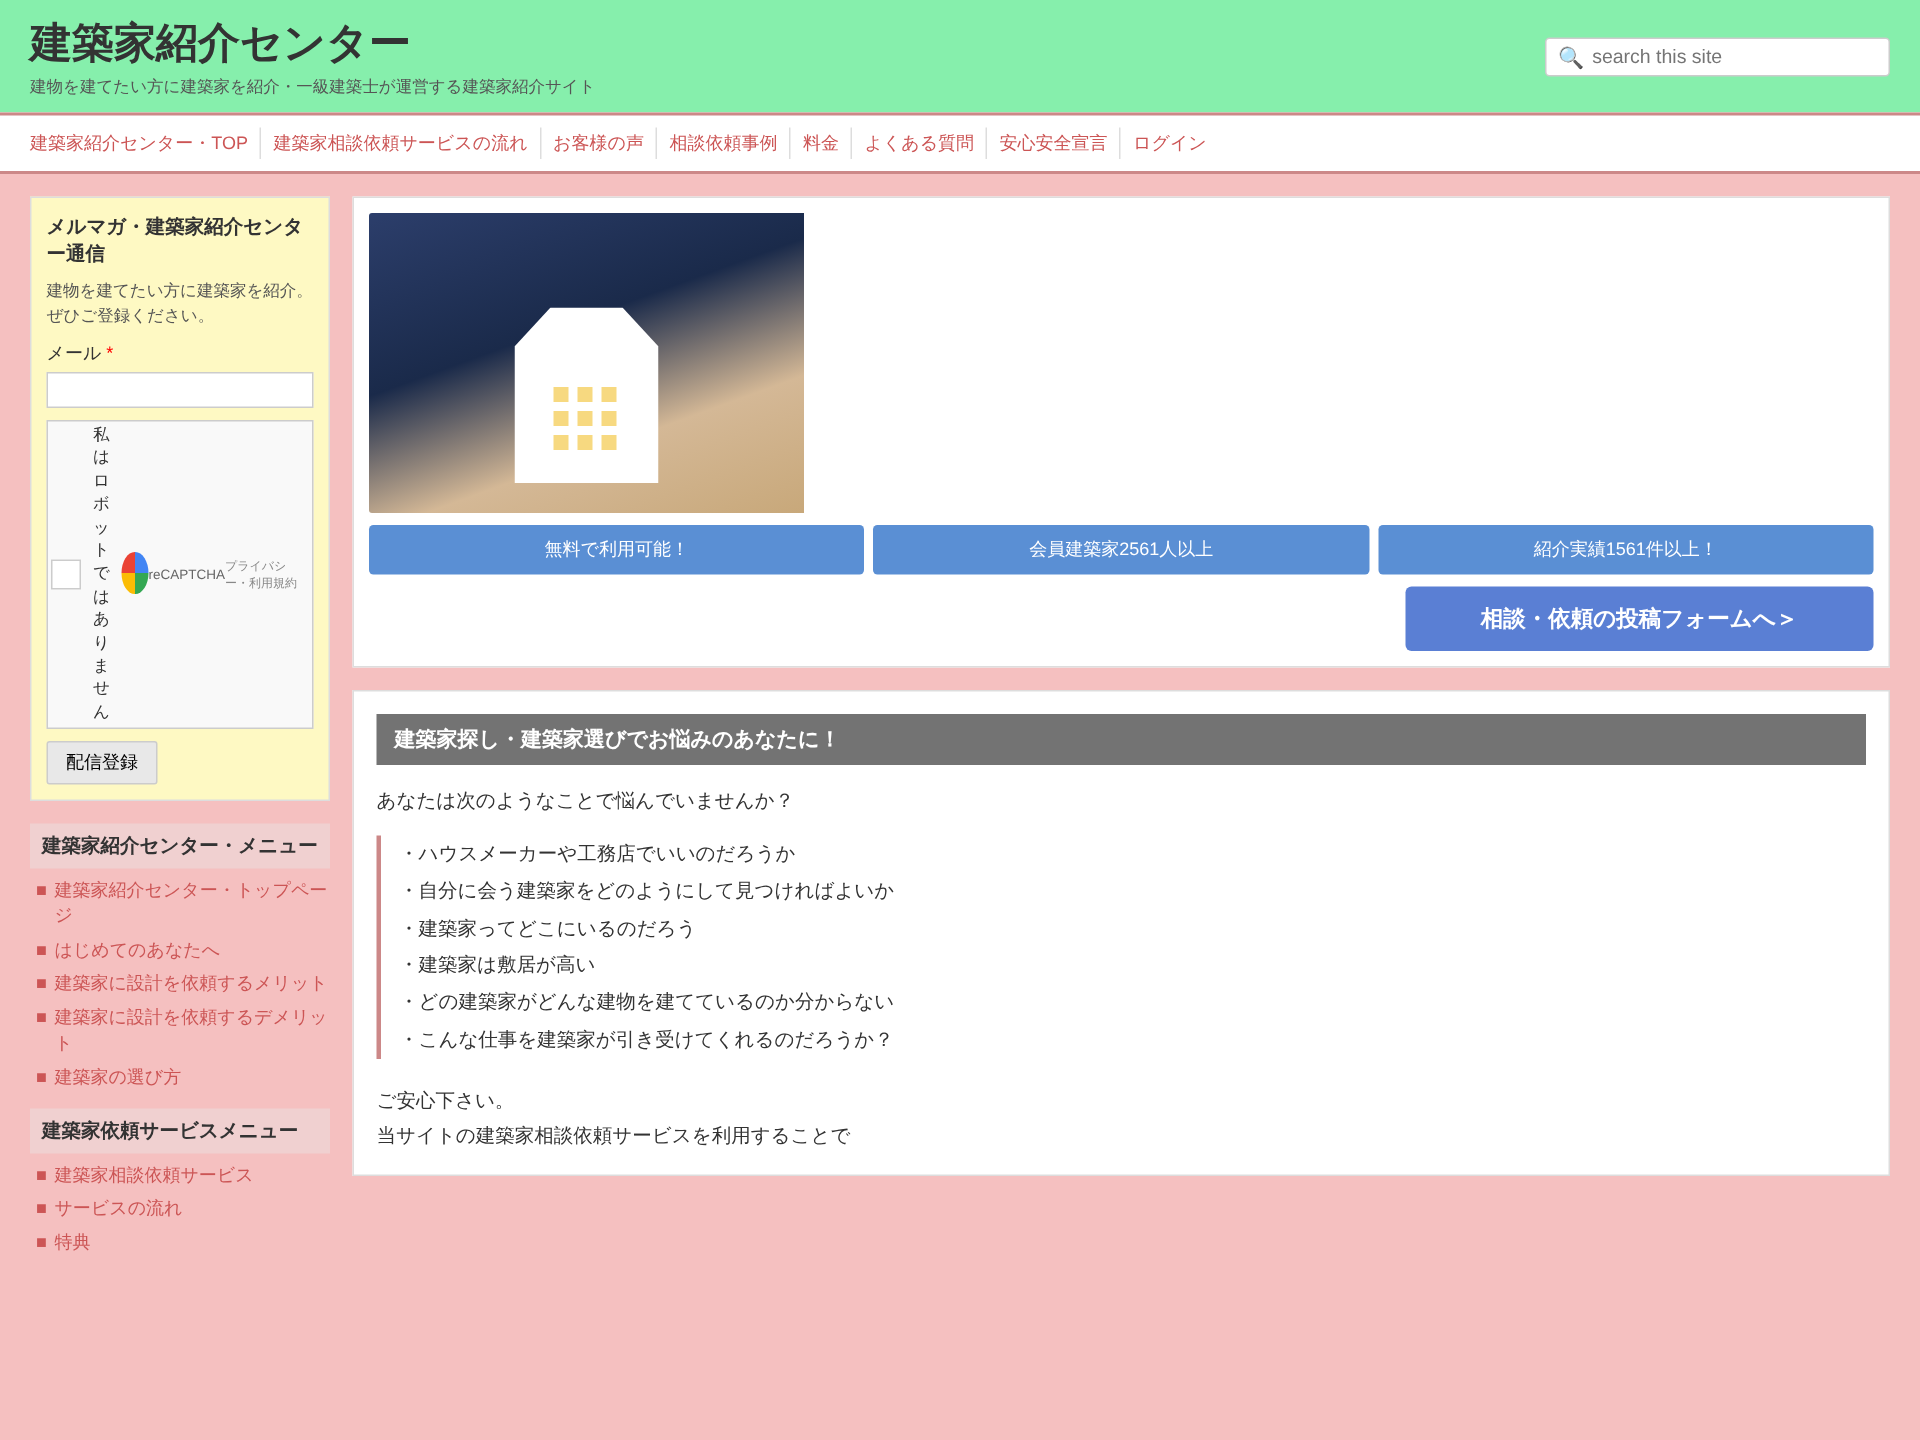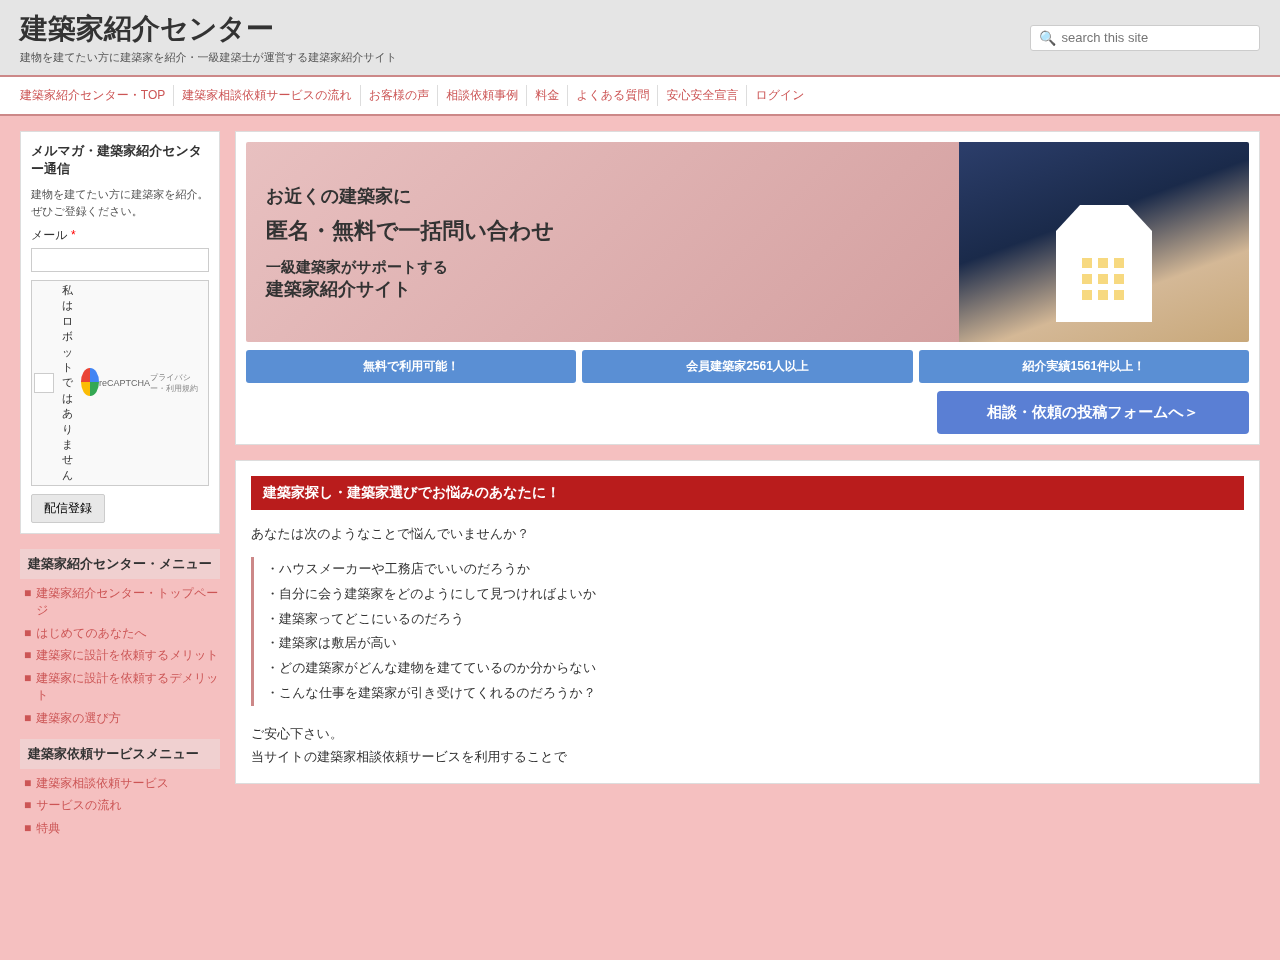--- a/index.html
+++ b/index.html
@@ -5,21 +5,21 @@
     * { margin: 0; padding: 0; box-sizing: border-box; }
     body {
       font-family: 'MS Gothic', 'Hiragino Kaku Gothic Pro', sans-serif;
       font-size: 13px;
       background: #f5c0c0;
       color: #333;
     }
 
     
     #header {
-      background: #e5e5e5;
+      background: #86efac;
       padding: 10px 20px;
       display: flex;
       align-items: center;
       justify-content: space-between;
     }
     #header-title-block {}
     #header-title {
       font-size: 28px;
       font-weight: bold;
       color: #333;
@@ -82,21 +82,21 @@
     }
 
     
     #sidebar {
       width: 200px;
       flex-shrink: 0;
     }
 
     
     #newsletter-box {
-      background: #ffffff;
+      background: #fef9c3;
       border: 1px solid #ddd;
       padding: 10px;
       margin-bottom: 15px;
     }
     #newsletter-title {
       font-size: 13px;
       font-weight: bold;
       color: #333;
       margin-bottom: 8px;
     }
@@ -298,21 +298,21 @@
       gap: 6px;
       margin-bottom: 8px;
     }
     .stat-button {
       flex: 1;
       background: #5a8fd4;
       color: white;
       text-align: center;
       padding: 8px 4px;
       font-size: 12px;
-      font-weight: bold;
+      font-weight: normal;
       border-radius: 3px;
       cursor: pointer;
     }
     #consult-button {
       display: block;
       background: #5a7fd4;
       color: white;
       text-align: center;
       padding: 12px;
       font-size: 15px;
@@ -323,21 +323,21 @@
       width: 312px;
     }
 
     
     #content-section {
       background: white;
       border: 1px solid #ddd;
       padding: 15px;
     }
     #section-heading {
-      background: #b91c1c;
+      background: #737373;
       color: white;
       padding: 8px 12px;
       font-size: 14px;
       font-weight: bold;
       margin-bottom: 12px;
     }
     #intro-text {
       margin-bottom: 12px;
       font-size: 13px;
       line-height: 1.8;
@@ -452,26 +452,20 @@
           </li>
         </ul>
     </div>
 
   </div>
 
   <div id="content">
 
     <div id="banner-container">
       <div id="banner-image">
-        <div id="banner-left">
-          <div id="banner-left-text1">お近くの建築家に</div>
-          <div id="banner-left-text2">匿名・無料で一括問い合わせ</div>
-          <div id="banner-left-text3">一級建築家がサポートする</div>
-          <div id="banner-left-text4">建築家紹介サイト</div>
-        </div>
         <div id="banner-right">
           <div id="banner-right-building">
             <div class="building-shape"></div>
             <div class="building-windows">
               <div class="window"></div>
               <div class="window"></div>
               <div class="window"></div>
               <div class="window"></div>
               <div class="window"></div>
               <div class="window"></div>

